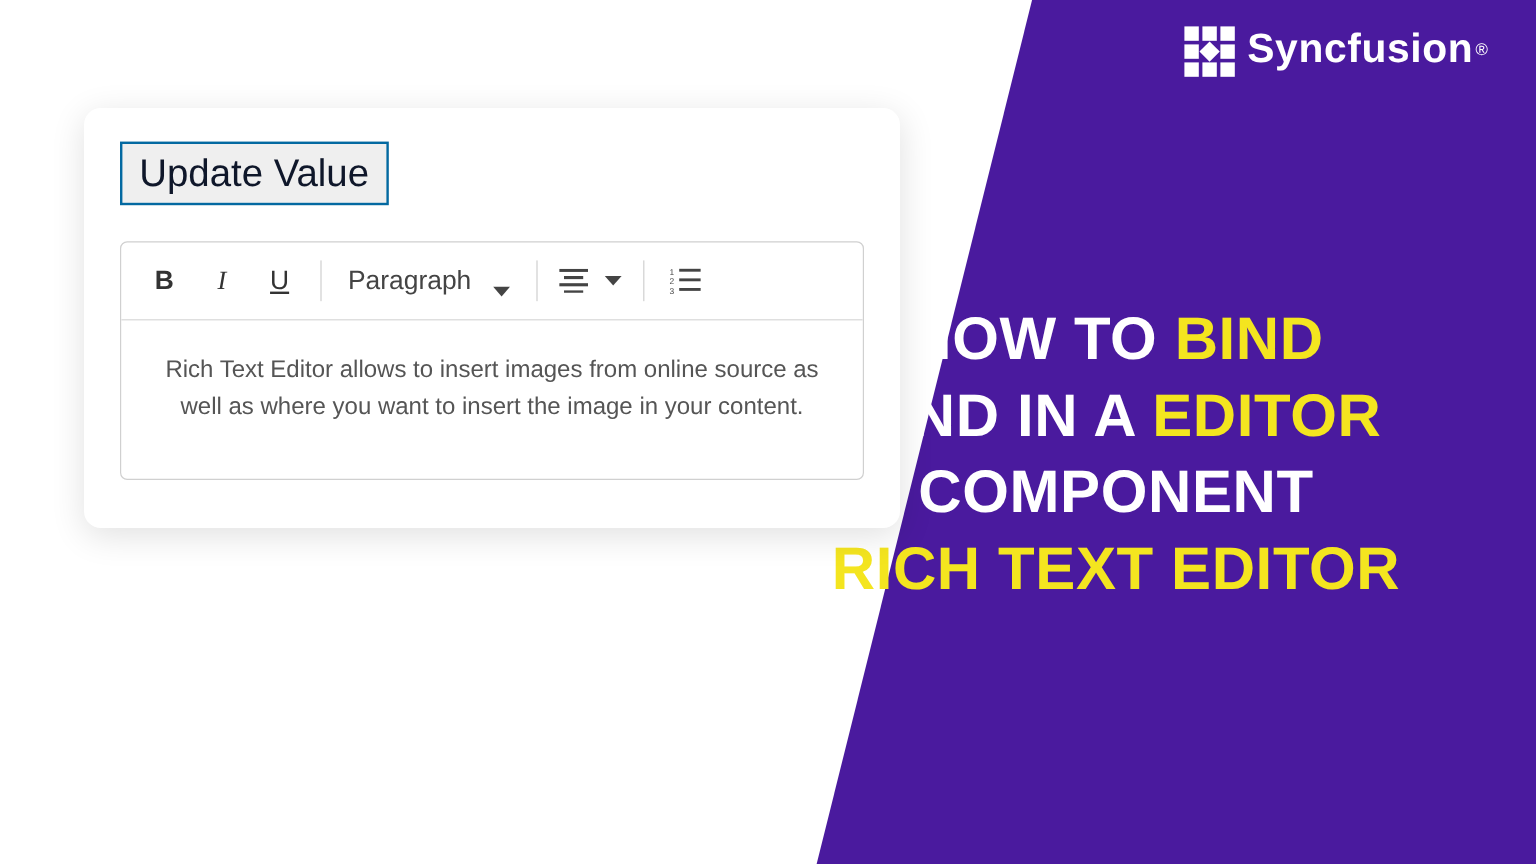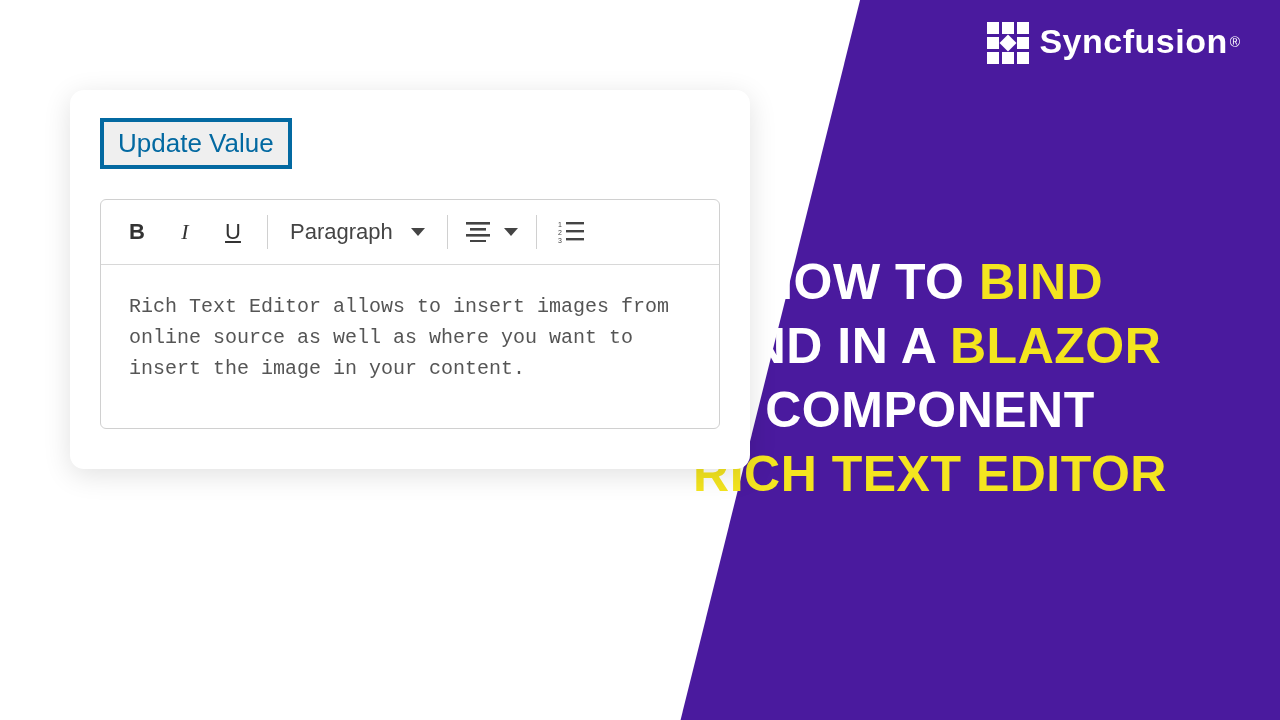--- a/index.html
+++ b/index.html
@@ -26,24 +26,24 @@
     top: 90px;
     width: 680px;
     background: #fff;
     border-radius: 14px;
     box-shadow: 0 6px 28px rgba(0,0,0,0.12);
     padding: 28px 30px 40px 30px;
   }
   .update-btn {
     display: inline-block;
     background: #efefef;
-    border: 4px solid #0369a1;
+    border: 2px solid #0369a1;
     padding: 6px 14px;
-    font-size: 26px;
-    color: #0369a1;
+    font-size: 32px;
+    color: #0f172a;
     font-family: Arial, sans-serif;
     cursor: pointer;
   }
   .rte {
     margin-top: 30px;
     border: 1px solid #d0d0d0;
     border-radius: 6px;
     overflow: hidden;
   }
   .toolbar {
@@ -68,21 +68,21 @@
   .italic-btn { font-style: italic; font-family: Georgia, serif; font-weight: 500; }
   .underline-btn { text-decoration: underline; font-family: "Segoe UI", Arial; }
   .sep {
     width: 1px;
     height: 34px;
     background: #d0d0d0;
     margin: 0 8px;
   }
   .format-dd {
     display: flex;
-    align-items: center;
+    align-items: flex-end;
     gap: 18px;
     font-size: 22px;
     color: #444;
     padding: 0 10px;
     cursor: pointer;
   }
   .caret {
     width: 0; height: 0;
     border-left: 7px solid transparent;
     border-right: 7px solid transparent;
@@ -93,21 +93,22 @@
     align-items: center;
     gap: 14px;
     cursor: pointer;
     padding: 0 6px;
   }
   .content {
     padding: 26px 28px;
     font-size: 20px;
     line-height: 1.55;
     color: #555;
-    font-family: Liberation Mono, monospace;
+    font-family: Liberation Sans, sans-serif;
+    text-align: center;
   }
   .content p { margin-bottom: 18px; }
   .content .strong { font-weight: 700; color: #3a3a3a; }
   
   .logo {
     position: absolute;
     right: 40px;
     top: 22px;
     display: flex;
     align-items: flex-start;
@@ -176,21 +177,21 @@
     <div>
       <span class="logo-text">Syncfusion</span><span class="logo-reg">®</span>
     </div>
   </div>
 
   <div class="headline">
     <div>
       <span class="hl-white">HOW TO </span><span class="hl-yellow">BIND</span>
     </div>
     <div>
-      <span class="hl-white">BIND</span><span class="hl-white"> IN A </span><span class="hl-yellow">BLAZOR</span>
+      <span class="hl-white">BIND</span><span class="hl-white"> IN A </span><span class="hl-yellow">EDITOR</span>
     </div>
     <div>
       <span class="hl-white">COMPONENT</span>
     </div>
     <div>
       <span class="hl-yellow">RICH TEXT EDITOR</span>
     </div>
   </div>
 
   <div class="card">

